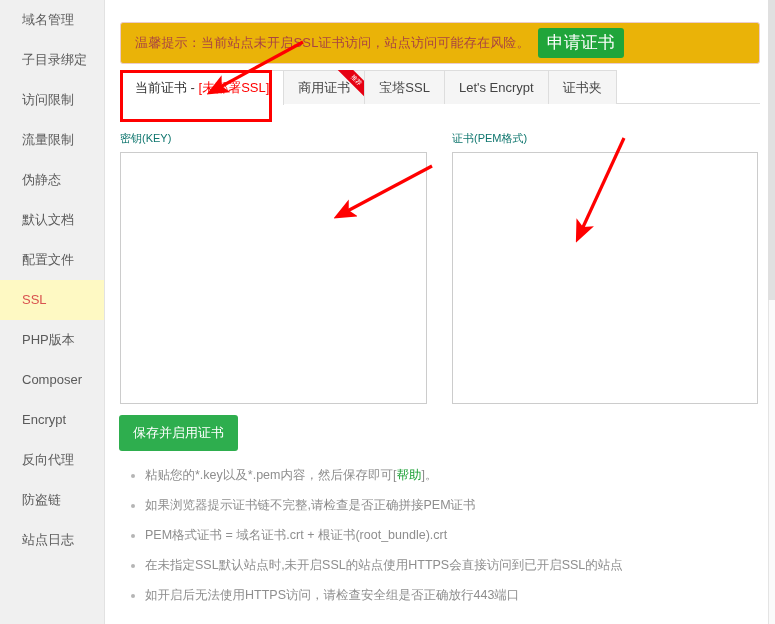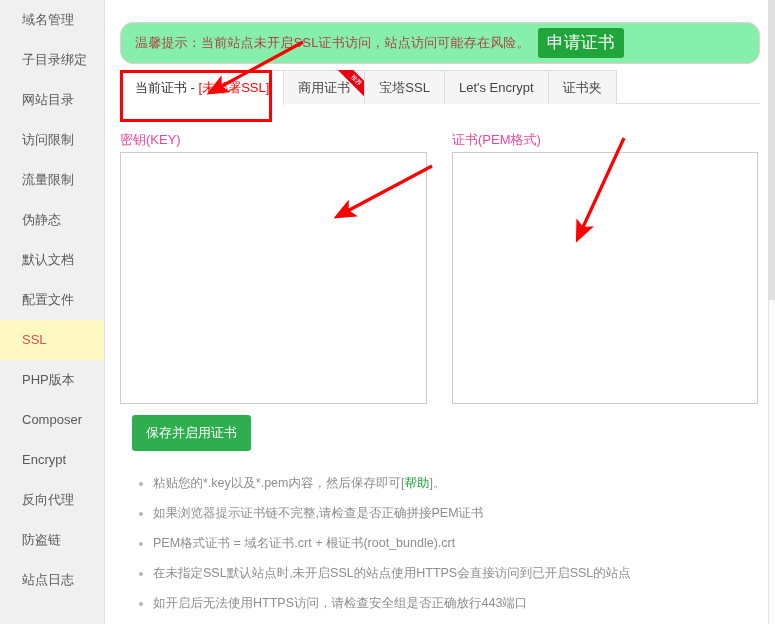--- a/index.html
+++ b/index.html
@@ -50,23 +50,23 @@
     background: #fff;
     box-sizing: border-box;
   }
 
   
   .alert {
     position: absolute;
     left: 15px; top: 22px;
     width: 640px;
     height: 42px;
-    background: #86efac;
+    background: #eab308;
     border: 1px solid #ebcccc;
-    border-radius: 13px;
+    border-radius: 3px;
     box-sizing: border-box;
     display: flex;
     align-items: center;
     padding-left: 14px;
   }
   .alert-text {
     font-size: 13px;
     color: #a94442;
     letter-spacing: .2px;
   }
@@ -136,54 +136,54 @@
     font-style: normal;
     line-height: 11px;
     transform: rotate(45deg);
     left: 0px;
     top: 5px;
   }
 
   
   .field-label {
     position: absolute;
-    font-size: 13px;
-    color: #ec4899;
+    font-size: 11px;
+    color: #0f766e;
   }
   .ta {
     position: absolute;
     background: #fff;
     border: 1px solid #ccc;
     box-sizing: border-box;
     resize: none;
     outline: none;
     font-family: "Liberation Mono", "DejaVu Sans Mono", monospace;
     font-size: 12px;
     color: #333;
     padding: 6px 8px;
   }
 
   .save-btn {
     position: absolute;
-    left: 27px; top: 415px;
+    left: 14px; top: 415px;
     background: #2eae4e;
     color: #fff;
     border: none;
     border-radius: 3px;
     font-size: 13px;
     padding: 9px 14px;
     cursor: pointer;
     font-family: inherit;
   }
 
   .tips {
     position: absolute;
     left: 22px; top: 460px;
     width: 620px;
-    margin: 8px;
+    margin: 0;
     padding: 0 0 0 18px;
     list-style: disc;
   }
   .tips li {
     font-size: 12.5px;
     color: #8e8e8e;
     line-height: 30px;
     white-space: nowrap;
   }
   .tips li::marker { color: #b5b5b5; }
@@ -236,21 +236,20 @@
 </head>
 <body>
 
 <div id="app">
 
   <div class="top-strip"></div>
 
   <div class="sidebar" id="sidebar">
       <div class="side-item"><span>域名管理</span></div>
       <div class="side-item"><span>子目录绑定</span></div>
-      <div class="side-item"><span>网站目录</span></div>
       <div class="side-item"><span>访问限制</span></div>
       <div class="side-item"><span>流量限制</span></div>
       <div class="side-item"><span>伪静态</span></div>
       <div class="side-item"><span>默认文档</span></div>
       <div class="side-item"><span>配置文件</span></div>
       <div class="side-item active"><span>SSL</span></div>
       <div class="side-item"><span>PHP版本</span></div>
       <div class="side-item"><span>Composer</span></div>
       <div class="side-item"><span>Encrypt</span></div>
       <div class="side-item"><span>反向代理</span></div>

